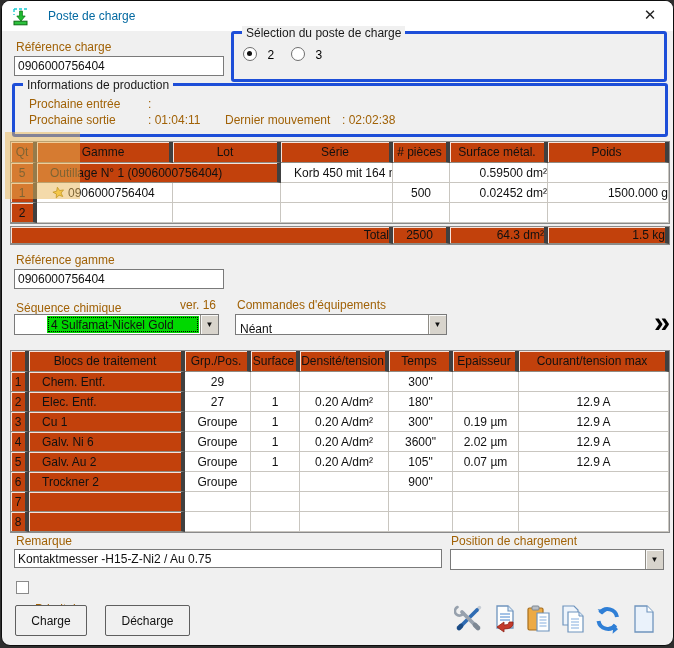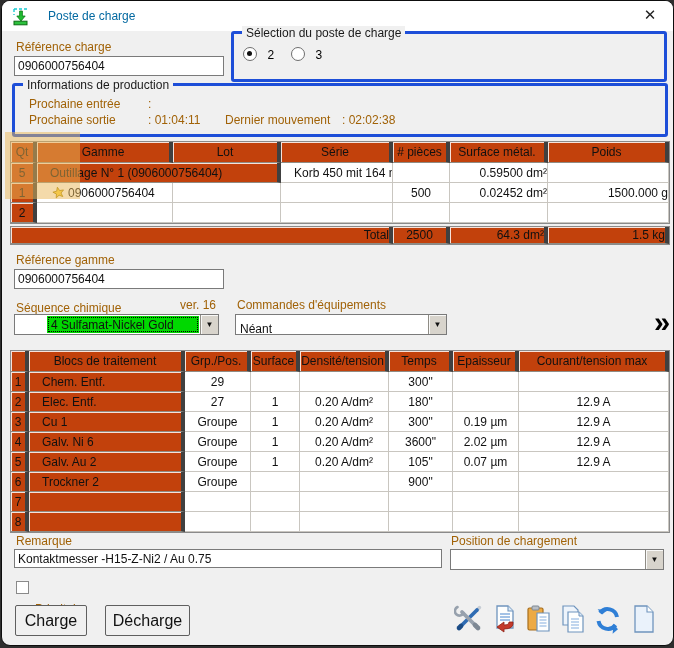--- a/index.html
+++ b/index.html
@@ -32,21 +32,21 @@
   .l{padding-left:13px;}
   .hdr{font-size:12px;}
   
   .combo{position:absolute;border:1px solid #7a7a7a;background:#fff;display:flex;box-sizing:border-box;}
   .combo .txt{flex:1;font-size:12px;display:flex;align-items:center;padding-left:4px;color:#111;
               white-space:nowrap;overflow:hidden;margin-top:8px;}
   .combo .txt.green{background:#00d800;outline:1px dotted #000;outline-offset:-2px;margin:1px;}
   .combo .arrow{width:17px;background:#d8d4cc;border-left:1px solid #8f8c85;display:flex;align-items:center;
                 justify-content:center;font-size:8px;color:#111;box-shadow:inset 1px 1px 0 rgba(255,255,255,.85);}
   .btn{position:absolute;border:1px solid #5f5f5f;border-radius:2px;background:#f0f0f0;
-       font-family:"Liberation Sans",sans-serif;font-size:16px;color:#111;display:flex;align-items:center;justify-content:center;}
+       font-family:"Liberation Sans",sans-serif;font-size:12px;color:#111;display:flex;align-items:center;justify-content:center;}
   .chk{position:absolute;width:13px;height:13px;border:1px solid #8a8a8a;background:#fff;box-sizing:border-box;}
   .toolicon{position:absolute;width:28px;height:30px;top:603px;}
   .highlight{position:absolute;left:3px;top:131px;width:75px;height:67px;background:rgba(233,181,85,0.5);
              pointer-events:none;z-index:9;}
   .expander{position:absolute;left:652px;top:307px;font-size:29px;font-weight:bold;color:#000;line-height:1;}
   .star{margin:0 3px 0 2px;flex:0 0 auto;}
 </style>
 </head>
 <body>
 

